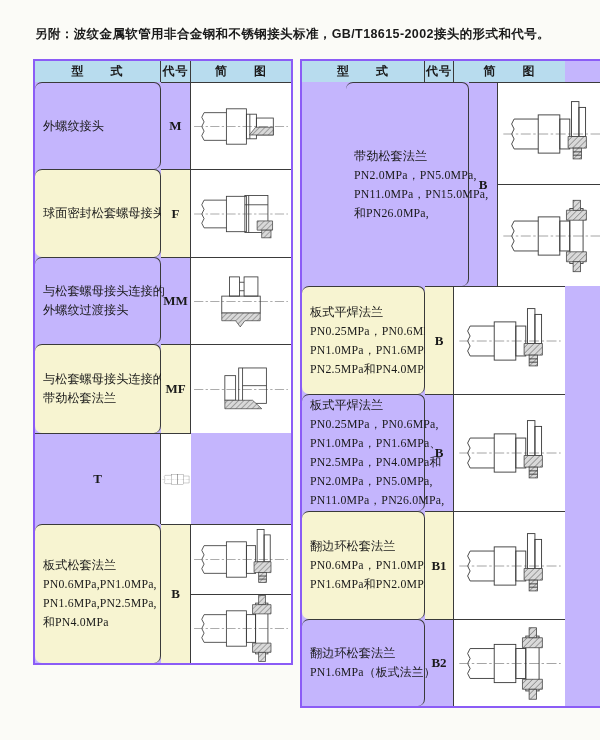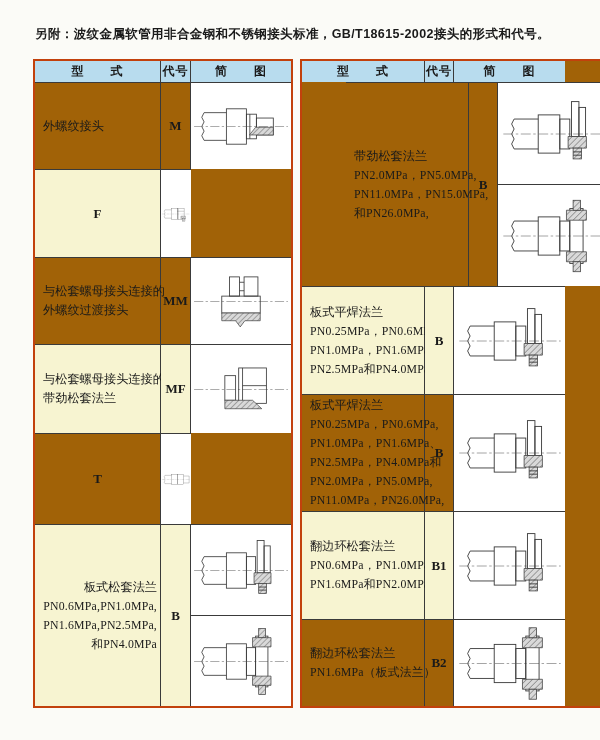--- a/index.html
+++ b/index.html
@@ -5,31 +5,31 @@
   html,body{margin:0;padding:0;}
   body{
     width:600px;height:740px;overflow:hidden;
     background:#fbfbf7;color:#1a1a1a;
     font-family:"Liberation Sans","DejaVu Sans",sans-serif;
     position:relative;
   }
   .doc{padding:10px 0 0 33px;}
   .title{font-size:12.5px;font-weight:bold;letter-spacing:.4px;margin:16px 0 16px 2px;white-space:nowrap;}
   .tables-row{display:flex;gap:7px;align-items:flex-start;}
-  .tbl{border:2px solid #c2410c;background:#a16207;}
+  .tbl{border:2px solid #8b5cf6;background:#c4b5fd;}
   .trow{display:grid;}
   .trow > .td{border-right:1px solid #3a3a3a;border-top:1px solid #3a3a3a;box-sizing:border-box;min-width:0;min-height:0;}
   .trow > .td:last-child{border-right:none;}
   .trow.first .td{border-top:none;}
   .hdr .td{
     background:var(--hdrbg,#b8dcee);
     display:flex;align-items:center;justify-content:center;
     font-size:12px;font-weight:bold;letter-spacing:1px;white-space:nowrap;
   }
-  .type{padding:4px 3px 4px 8px;display:flex;flex-direction:column;justify-content:center;}
+  .type{padding:4px 14px 4px 8px;display:flex;flex-direction:column;justify-content:center;border-radius:7px;}
   .tline{font-size:12.2px;line-height:19px;white-space:nowrap;}
   .tline.pn{font-family:"Liberation Serif","DejaVu Serif",serif;font-size:11.8px;letter-spacing:.2px;}
   .code{
     display:flex;align-items:center;justify-content:center;
     font-family:"Liberation Serif","DejaVu Serif",serif;
     font-size:13px;font-weight:600;
   }
   .diag{display:flex;flex-direction:column;background:#fff;}
   .subdiag{flex:1;display:flex;align-items:center;justify-content:center;min-height:0;overflow:hidden;}
   .subdiag.sep{border-bottom:1px solid #3a3a3a;}
@@ -68,20 +68,23 @@
                 <line x1="4" y1="45" x2="126" y2="45" stroke="#777" stroke-width="0.8" stroke-dasharray="12 3 3 3"></line>
                 <rect x="72" y="29" width="13" height="32" stroke="#3b3b3b" stroke-width="1.1" fill="none"></rect>
                 <line x1="76.5" y1="29" x2="76.5" y2="61" stroke="#3b3b3b" stroke-width="1.1" fill="none"></line>
      <rect x="85" y="34" width="22" height="22" stroke="#3b3b3b" stroke-width="1.1" fill="none"></rect>
      <polygon points="84,46 107,46 107,56 76,56" stroke="#3b3b3b" stroke-width="0.9" fill="url(#hz)"></polygon>
               </svg>
             </div>
           </div>
         </div>
         <div class="trow" style="grid-template-columns: 126px 30px 100px; height: 88px;">
+          <div class="td type hl">
+            <div class="tline">球面密封松套螺母接头</div>
+          </div>
           <div class="td code hl">F</div>
           <div class="td diag">
             <div class="subdiag">
               <svg viewBox="0 0 130 90" width="108" height="80" preserveAspectRatio="xMidYMid meet">
                 <defs>
                   <pattern id="hz" width="5" height="5" patternTransform="rotate(45)" patternUnits="userSpaceOnUse">
                     <rect width="5" height="5" fill="#d9d9d9"></rect>
                     <line x1="0" y1="0" x2="0" y2="5" stroke="#666" stroke-width="1.3"></line>
                   </pattern>
                 </defs>
@@ -167,21 +170,21 @@
   <rect x="46" y="22" width="26" height="46" stroke="#3b3b3b" stroke-width="1.1" fill="none"></rect>
                 <line x1="4" y1="45" x2="126" y2="45" stroke="#777" stroke-width="0.8" stroke-dasharray="12 3 3 3"></line>
                 <rect x="72" y="23" width="26" height="44" stroke="#3b3b3b" stroke-width="1.1" fill="none"></rect>
      <line x1="98" y1="30" x2="122" y2="30" stroke="#3b3b3b" stroke-width="1.1" fill="none"></line>
                 <line x1="98" y1="60" x2="122" y2="60" stroke="#3b3b3b" stroke-width="1.1" fill="none"></line>
      <line x1="122" y1="30" x2="122" y2="60" stroke="#3b3b3b" stroke-width="1.1" fill="none"></line>
               </svg>
             </div>
           </div>
         </div>
-        <div class="trow" style="grid-template-columns: 126px 30px 100px; height: 182px; text-align: right;">
+        <div class="trow" style="grid-template-columns: 126px 30px 100px; height: 139px;">
           <div class="td type hl">
             <div class="tline">板式松套法兰</div>
             <div class="tline pn">PN0.6MPa,PN1.0MPa,</div>
             <div class="tline pn">PN1.6MPa,PN2.5MPa,</div>
             <div class="tline pn">和PN4.0MPa</div>
           </div>
           <div class="td code hl">B</div>
           <div class="td diag">
             <div class="subdiag sep">
               <svg viewBox="0 0 130 90" width="108" height="83" preserveAspectRatio="xMidYMid meet">

